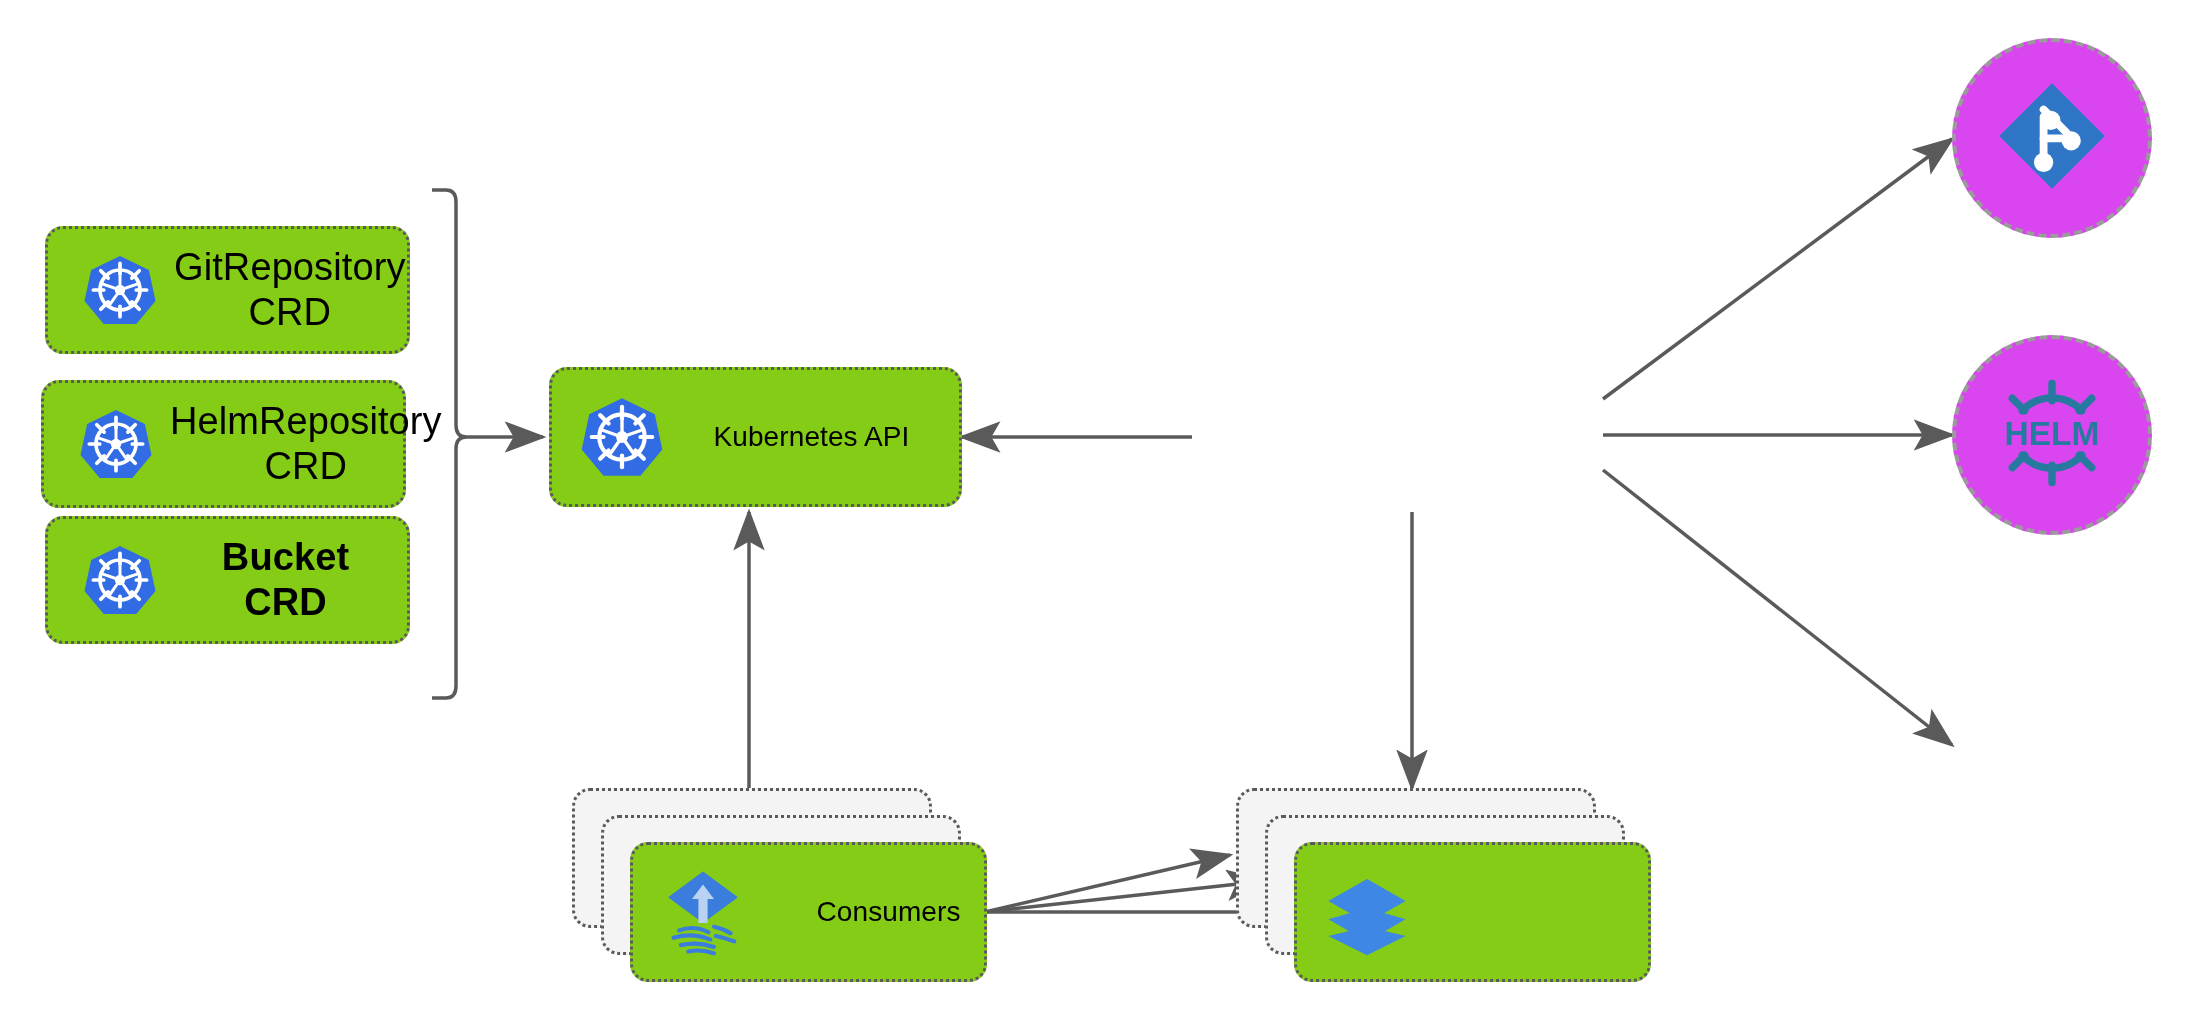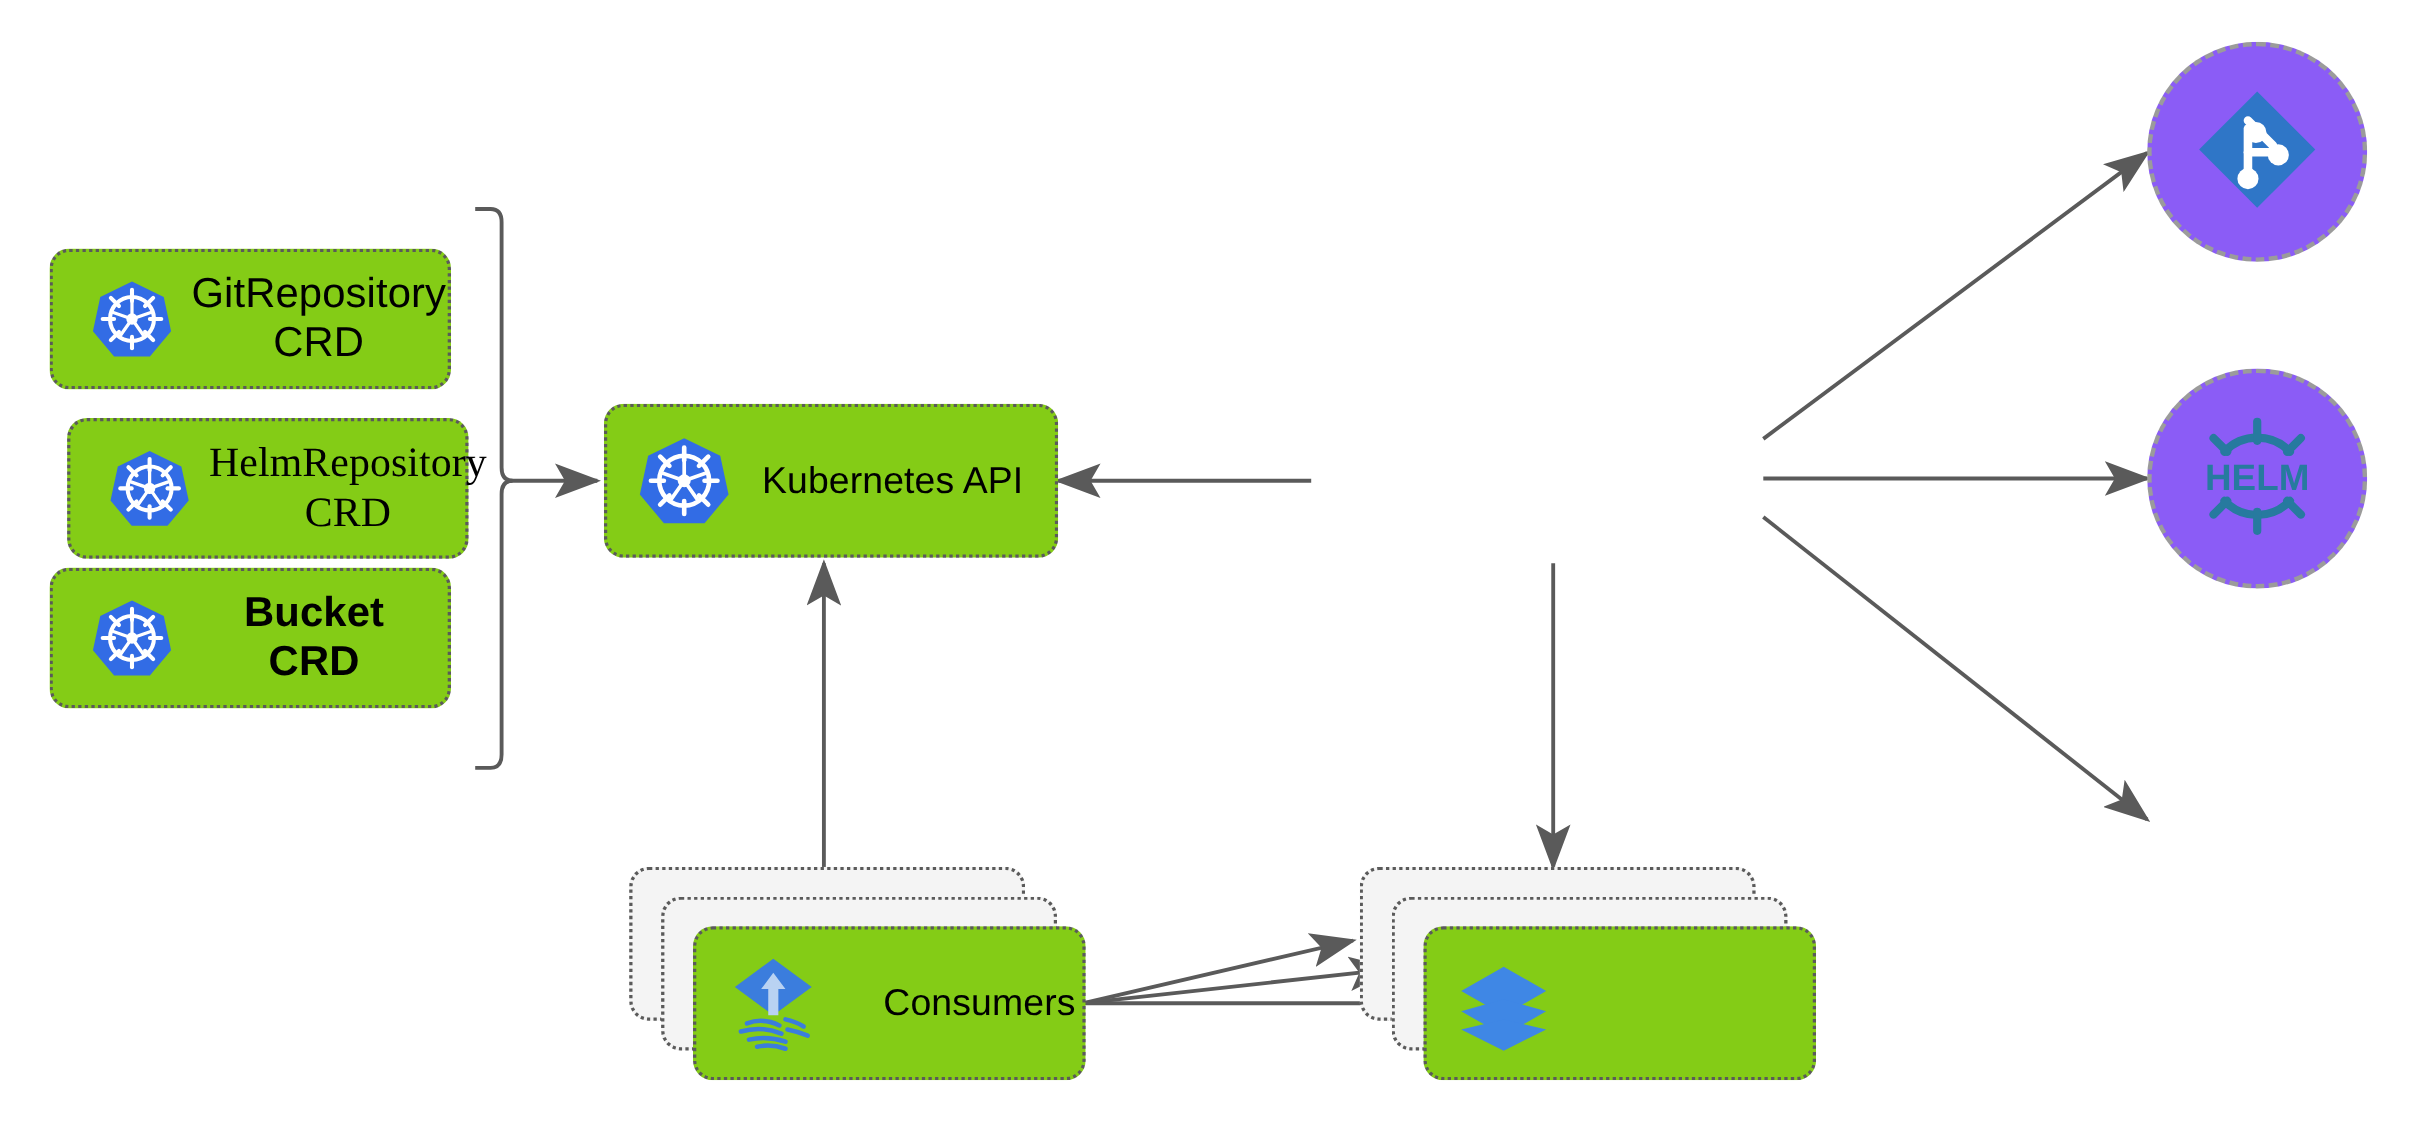--- a/index.html
+++ b/index.html
@@ -46,35 +46,35 @@
   .node-icon {
     flex: 0 0 auto;
     display: flex;
     align-items: center;
     justify-content: center;
   }
   .node-label {
     flex: 1 1 auto;
     text-align: center;
     color: #000000;
-    font-size: 34px;
+    font-size: 28px;
     line-height: 1.18;
     letter-spacing: 0.1px;
     white-space: pre-line;
     padding-right: 10px;
   }
   .crd-node .node-icon { width: 108px; margin-left: 18px; }
   .crd-node .node-label { font-size: 38px; }
 
   .circle-node {
     position: absolute;
     box-sizing: border-box;
     border: 4px dashed #9b9b9b;
     border-radius: 50%;
-    background: #8b5cf6;
+    background: #d946ef;
     display: flex;
     align-items: center;
     justify-content: center;
   }
 </style>
 </head>
 <body>
 
 <div id="canvas">
 
@@ -131,21 +131,21 @@
           <line x1="50" y1="50" x2="36" y2="70"></line>
           <line x1="50" y1="50" x2="27" y2="42"></line>
         </g>
         <circle cx="50" cy="50" r="7" fill="#ffffff"></circle>
       </svg>
     </span>
     <span class="node-label">GitRepository
 CRD</span>
   </div>
 
-  <div class="node crd-node" style="left:61px; top:380px; width:365px; height:128px;font-family:Liberation Serif, serif;">
+  <div class="node crd-node" style="left:41px; top:380px; width:365px; height:128px;">
     <span class="node-icon">
       <svg width="74" height="74" viewBox="0 0 100 100">
         <polygon points="50,4 89,23 98,65 72,96 28,96 2,65 11,23" fill="#326ce5"></polygon>
         <g fill="none" stroke="#ffffff" stroke-width="5" stroke-linecap="round">
           <circle cx="50" cy="50" r="27"></circle>
           <line x1="50" y1="14" x2="50" y2="28"></line>
           <line x1="50" y1="72" x2="50" y2="86"></line>
           <line x1="14" y1="50" x2="28" y2="50"></line>
           <line x1="72" y1="50" x2="86" y2="50"></line>
           <line x1="24" y1="24" x2="34" y2="34"></line>

